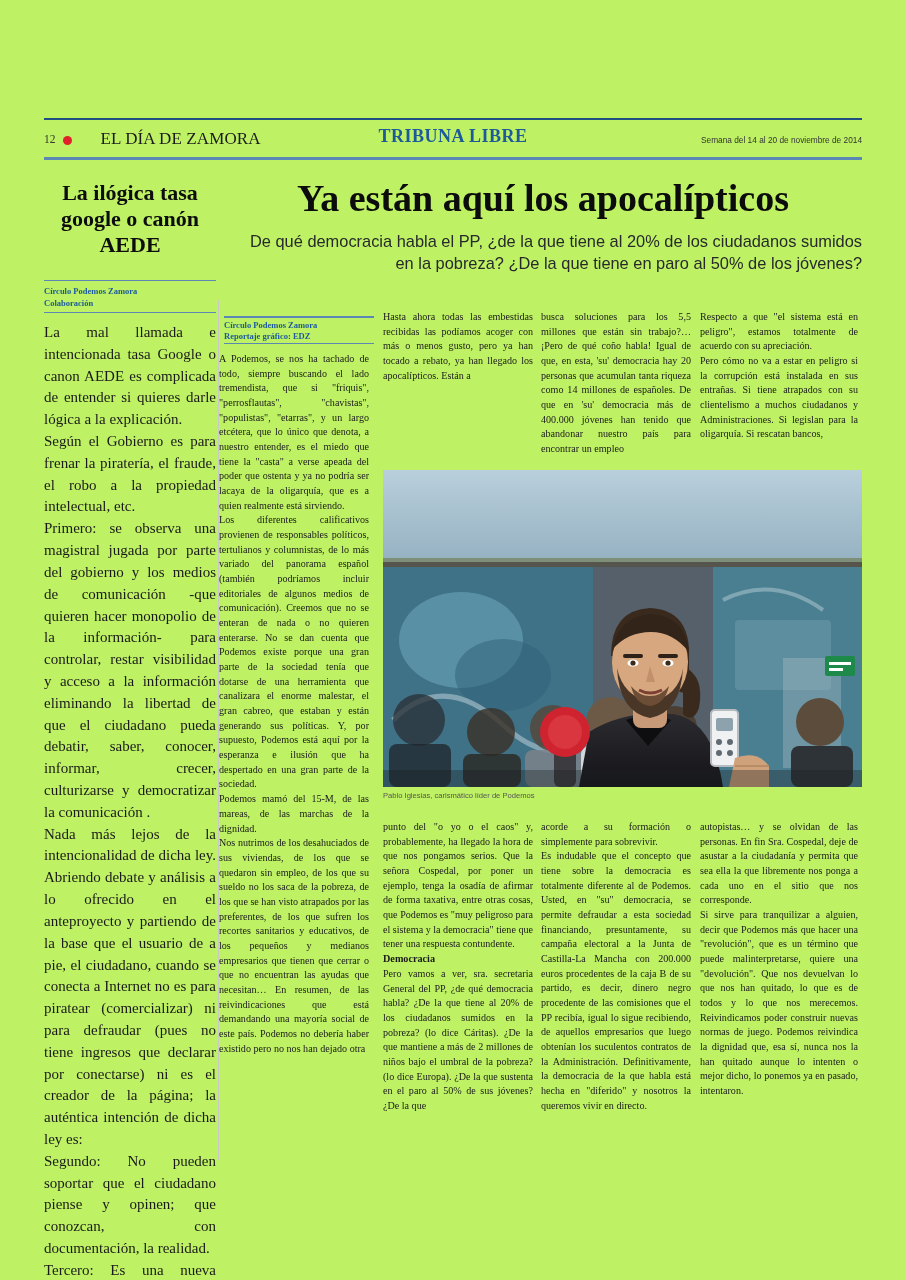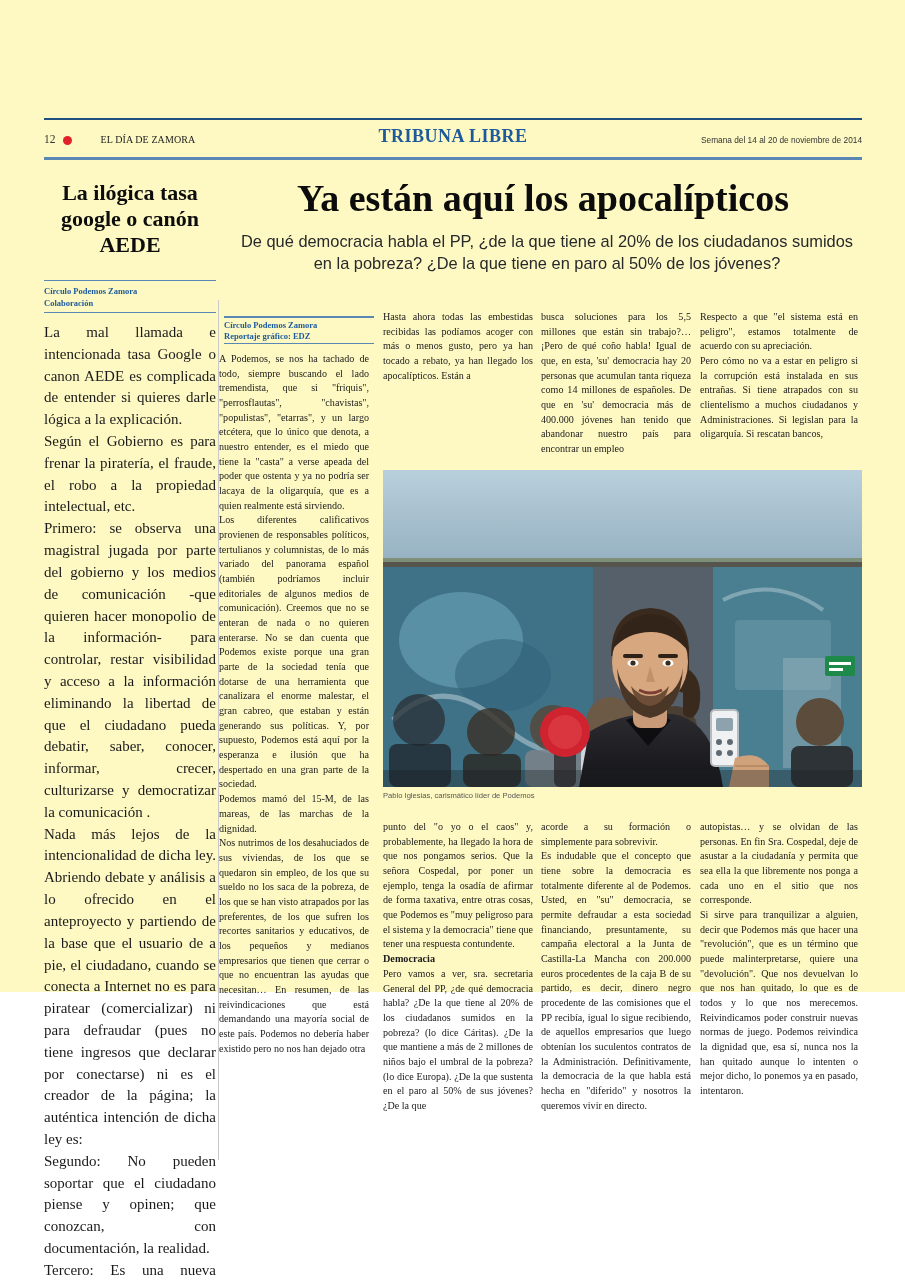--- a/index.html
+++ b/index.html
@@ -12,22 +12,22 @@
     height: 1280px;
     font-family: "Liberation Serif", "DejaVu Serif", serif;
     color: #111;
     position: relative;
     overflow: hidden;
   }
   .page {
     position: absolute;
     left: 0; top: 0;
     width: 905px;
-    height: 992px;
-    background: #fef9c3;
+    height: 1280px;
+    background: #bef264;
   }
 
   
   .masthead {
     position: absolute;
     left: 44px;
     top: 118px;
     width: 818px;
     height: 48px;
   }
@@ -63,21 +63,21 @@
     display: inline-block;
     width: 9px;
     height: 9px;
     border-radius: 50%;
     background: #e0232b;
     margin-right: 4px;
     position: relative;
     top: 1px;
   }
   .brand-name {
-    font-size: 10px;
+    font-size: 17px;
     letter-spacing: 0.1px;
     color: #1b1b1b;
     font-family: "Liberation Serif", serif;
     white-space: nowrap;
     padding-left: 25px;
   }
   .section-title {
     position: absolute;
     left: 0;
     top: 2px;
@@ -159,21 +159,21 @@
     margin: 0;
     color: #0c0c0c;
     font-family: "Liberation Serif", serif;
   }
   .subheadline {
     margin: 12px 0 0 8px;
     font-size: 16.4px;
     line-height: 1.33;
     color: #27292b;
     font-family: "Liberation Sans", sans-serif;
-    text-align: center;
+    text-align: right;
   }
   .col {
     position: absolute;
     font-size: 10.1px;
     line-height: 1.455;
     text-align: justify;
     font-family: "Liberation Serif", "DejaVu Serif", serif;
     color: #1a1a1a;
     hyphens: auto;
   }

